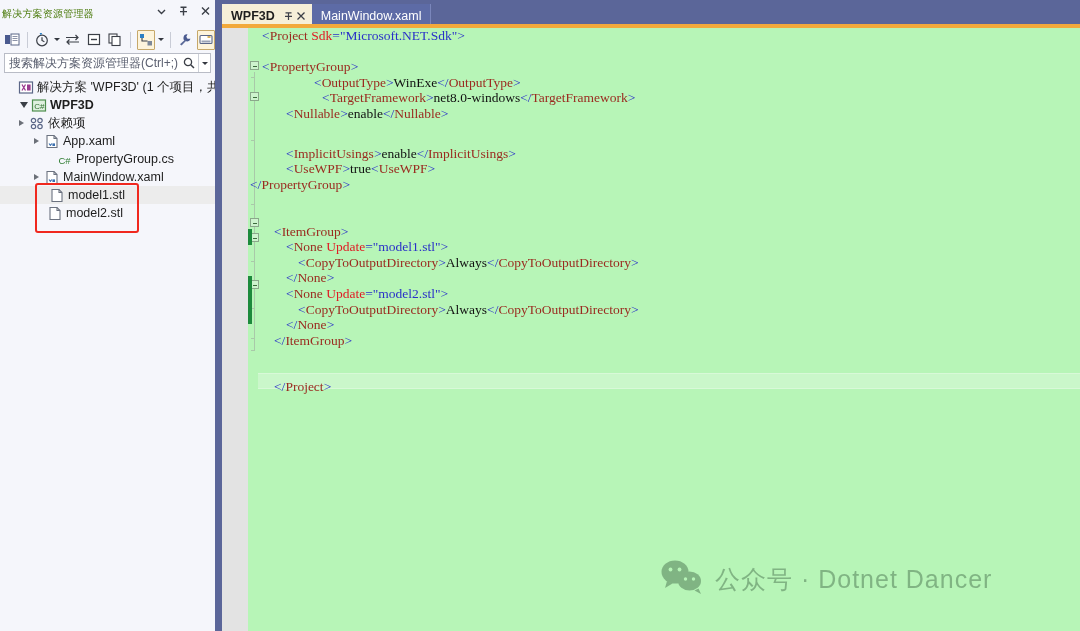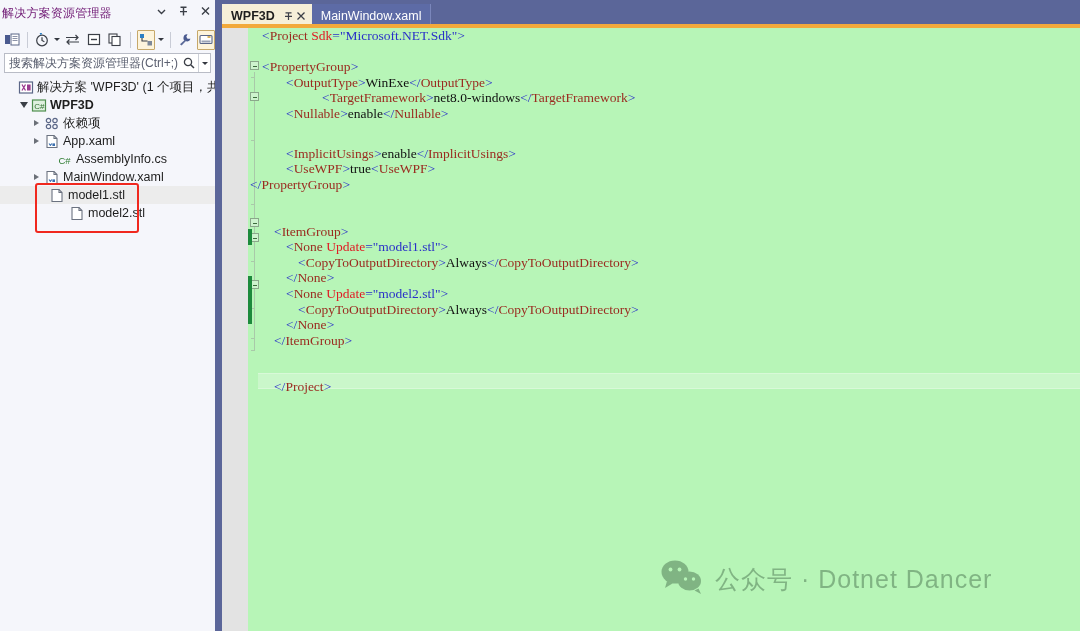--- a/index.html
+++ b/index.html
@@ -15,21 +15,21 @@
   #left-panel {
     position: absolute; left: 0; top: 0; width: 215px; height: 631px;
     background: #f5f6fb;
   }
   .se-header {
     position: relative; height: 27px; width: 215px;
     display: flex; align-items: center;
     padding-left: 2px;
   }
   .se-title {
-    font-size: 12px; color: #701a75; letter-spacing: .2px;
+    font-size: 10px; color: #4d7c0f; letter-spacing: .2px;
     white-space: nowrap;
   }
   .se-hdr-btns {
     position: absolute; right: 3px; top: 4px;
     display: flex; align-items: center; gap: 9px;
   }
   .hdr-ico { width: 13px; height: 14px; position: relative; cursor: default; }
   .hdr-ico svg { display: block; }
 
   .se-toolbar {
@@ -343,21 +343,21 @@
             <i class="open"></i>
           </span>
           <span class="ticon">
             <svg width="16" height="15" viewBox="0 0 16 15">
               <rect x="1.5" y="2" width="13" height="11" fill="#dff0df" stroke="#4f8f4f" stroke-width="1.2"></rect>
               <text x="3.2" y="10.6" font-size="8" font-family="Liberation Sans" fill="#2f6f2f">C#</text>
             </svg>
           </span>
           <span class="tlabel bold">WPF3D</span>
         </div>
-        <div class="trow" style="padding-left: 30px;">
+        <div class="trow" style="padding-left: 15px;">
           <span class="twist">
             <i class="closed"></i>
           </span>
           <span class="ticon">
             <svg width="16" height="15" viewBox="0 0 16 15">
               <circle cx="4.5" cy="4.5" r="2.2" fill="none" stroke="#5a6687" stroke-width="1.2"></circle>
               <circle cx="11" cy="4.5" r="2.2" fill="none" stroke="#5a6687" stroke-width="1.2"></circle>
               <circle cx="4.5" cy="10.5" r="2.2" fill="none" stroke="#5a6687" stroke-width="1.2"></circle>
               <circle cx="11" cy="10.5" r="2.2" fill="none" stroke="#5a6687" stroke-width="1.2"></circle>
             </svg>
@@ -378,21 +378,21 @@
           </span>
           <span class="tlabel">App.xaml</span>
         </div>
         <div class="trow" style="padding-left: 43px;">
           <span class="twist"></span>
           <span class="ticon">
             <svg width="16" height="15" viewBox="0 0 16 15">
               <text x="1.5" y="11.5" font-size="9.5" font-family="Liberation Sans" fill="#2f7d32">C#</text>
             </svg>
           </span>
-          <span class="tlabel">AssemblyInfo.cs</span>
+          <span class="tlabel">PropertyGroup.cs</span>
         </div>
         <div class="trow" style="padding-left: 30px;">
           <span class="twist">
             <i class="closed"></i>
           </span>
           <span class="ticon">
             <svg width="16" height="15" viewBox="0 0 16 15">
               <path d="M3 1.5 h7 l3 3 v9 h-10 Z" fill="#fff" stroke="#6b7280" stroke-width="1.1"></path>
               <path d="M10 1.5 v3 h3" fill="none" stroke="#6b7280" stroke-width="1.1"></path>
               <path d="M5 9.5 L6.6 11.8 M7.8 9.5 L6.2 11.8" stroke="#3a6fb0" stroke-width="1.1"></path>
@@ -404,21 +404,21 @@
         <div class="trow sel" style="padding-left: 35px;">
           <span class="twist"></span>
           <span class="ticon">
             <svg width="16" height="15" viewBox="0 0 16 15">
               <path d="M3 1.5 h7 l3 3 v9 h-10 Z" fill="#fff" stroke="#6b7280" stroke-width="1.1"></path>
               <path d="M10 1.5 v3 h3" fill="none" stroke="#6b7280" stroke-width="1.1"></path>
             </svg>
           </span>
           <span class="tlabel">model1.stl</span>
         </div>
-        <div class="trow" style="padding-left: 55px;">
+        <div class="trow" style="padding-left: 33px;">
           <span class="twist"></span>
           <span class="ticon">
             <svg width="16" height="15" viewBox="0 0 16 15">
               <path d="M3 1.5 h7 l3 3 v9 h-10 Z" fill="#fff" stroke="#6b7280" stroke-width="1.1"></path>
               <path d="M10 1.5 v3 h3" fill="none" stroke="#6b7280" stroke-width="1.1"></path>
             </svg>
           </span>
           <span class="tlabel">model2.stl</span>
         </div>
       </div>
@@ -451,21 +451,21 @@
     </div>
 
     <div id="code-area">
       <div id="sel-margin"></div>
       <div id="cur-line"></div>
       <div id="guide"></div>
       <div id="code">
           <div class="cline" style="padding-left: 40px;"><span class="br">&lt;</span><span class="tag">Project</span><span class="txt"> </span><span class="att">Sdk</span><span class="br">=</span><span class="val">"Microsoft.NET.Sdk"</span><span class="br">&gt;</span></div>
           <div class="cline" style="padding-left: 40px;">&nbsp;</div>
           <div class="cline" style="padding-left: 40px;"><span class="br">&lt;</span><span class="tag">PropertyGroup</span><span class="br">&gt;</span></div>
-          <div class="cline" style="padding-left: 64px;"><span class="br">&lt;</span><span class="tag">OutputType</span><span class="br">&gt;</span><span class="txt">WinExe</span><span class="br">&lt;/</span><span class="tag">OutputType</span><span class="br">&gt;</span></div>
+          <div class="cline" style="padding-left: 92px;"><span class="br">&lt;</span><span class="tag">OutputType</span><span class="br">&gt;</span><span class="txt">WinExe</span><span class="br">&lt;/</span><span class="tag">OutputType</span><span class="br">&gt;</span></div>
           <div class="cline" style="padding-left: 100px;"><span class="br">&lt;</span><span class="tag">TargetFramework</span><span class="br">&gt;</span><span class="txt">net8.0-windows</span><span class="br">&lt;/</span><span class="tag">TargetFramework</span><span class="br">&gt;</span></div>
           <div class="cline" style="padding-left: 64px;"><span class="br">&lt;</span><span class="tag">Nullable</span><span class="br">&gt;</span><span class="txt">enable</span><span class="br">&lt;/</span><span class="tag">Nullable</span><span class="br">&gt;</span></div>
           <div class="cline" style="padding-left: 64px; margin-top: 24px;"><span class="br">&lt;</span><span class="tag">ImplicitUsings</span><span class="br">&gt;</span><span class="txt">enable</span><span class="br">&lt;/</span><span class="tag">ImplicitUsings</span><span class="br">&gt;</span></div>
           <div class="cline" style="padding-left: 64px;"><span class="br">&lt;</span><span class="tag">UseWPF</span><span class="br">&gt;</span><span class="txt">true</span><span class="br">&lt;</span><span class="tag">UseWPF</span><span class="br">&gt;</span></div>
           <div class="cline" style="padding-left: 28px;"><span class="br">&lt;/</span><span class="tag">PropertyGroup</span><span class="br">&gt;</span></div>
           <div class="cline" style="padding-left: 40px;">&nbsp;</div>
           <div class="cline" style="padding-left: 40px;">&nbsp;</div>
           <div class="cline" style="padding-left: 52px;"><span class="br">&lt;</span><span class="tag">ItemGroup</span><span class="br">&gt;</span></div>
           <div class="cline" style="padding-left: 64px;"><span class="br">&lt;</span><span class="tag">None</span><span class="txt"> </span><span class="att">Update</span><span class="br">=</span><span class="val">"model1.stl"</span><span class="br">&gt;</span></div>
           <div class="cline" style="padding-left: 76px;"><span class="br">&lt;</span><span class="tag">CopyToOutputDirectory</span><span class="br">&gt;</span><span class="txt">Always</span><span class="br">&lt;/</span><span class="tag">CopyToOutputDirectory</span><span class="br">&gt;</span></div>

